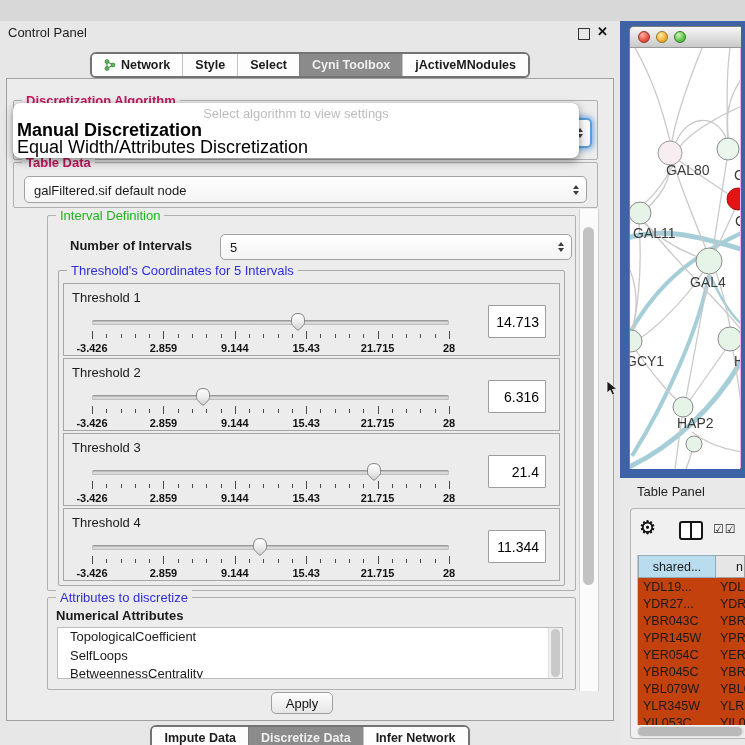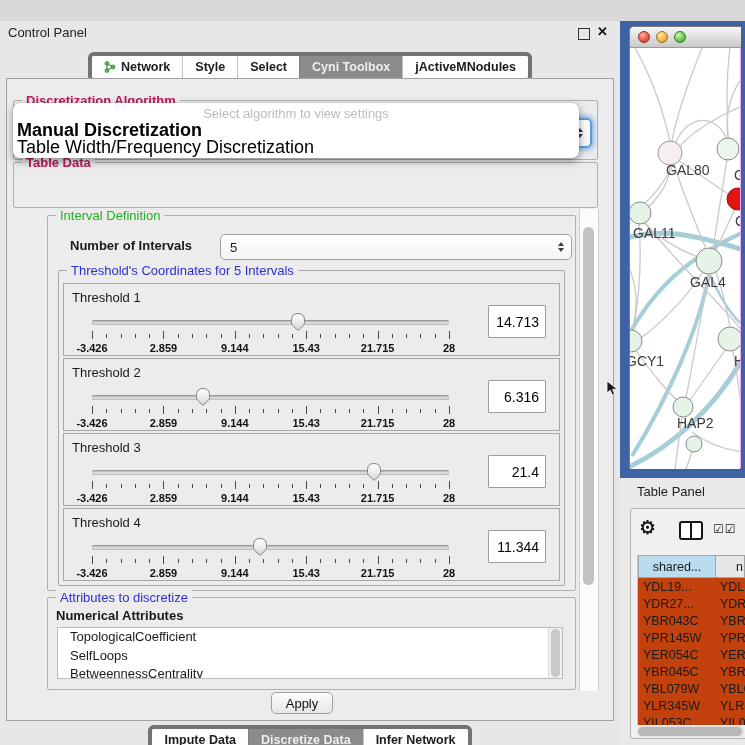--- a/index.html
+++ b/index.html
@@ -8,21 +8,21 @@
   
   .control-panel{position:absolute;left:0;top:0;width:620px;height:745px;background:#e7e7e7;}
   .cp-titlebar{position:absolute;left:0;top:0;width:100%;height:22px;}
   .cp-title{position:absolute;left:8px;top:4px;font-size:13px;color:#222;}
   .float-btn{position:absolute;right:30px;top:7px;width:10px;height:10px;border:1.4px solid #333;background:transparent;}
   .close-btn{position:absolute;right:12px;top:3px;font-size:13px;font-weight:bold;color:#111;}
   
   .seg-bar{position:absolute;left:0;right:0;display:flex;justify-content:center;}
   #top-tabs{top:31px;}
   #bottom-tabs{top:704px;}
-  .seg-group{display:inline-flex;border:4px solid #737373;border-radius:6px;overflow:hidden;
+  .seg-group{display:inline-flex;border:2px solid #737373;border-radius:6px;overflow:hidden;
              background:#ffffff;box-shadow:0 1px 1px rgba(0,0,0,.15);}
   .seg{display:flex;align-items:center;gap:5px;padding:4px 12px;font-size:12.5px;font-weight:bold;
        color:#1c1c1c;background:#fdfdfd;cursor:default;}
   .seg + .seg{border-left:1px solid #c3c3c3;}
   .seg.sel{background:#8b8b8b;color:#efefef;border-left-color:#7e7e7e;}
   .seg-icon{display:inline-flex;width:12px;height:12px;}
   
   .cp-content{position:absolute;left:6px;top:57px;width:606px;height:641px;
               border:1px solid #a0a0a0;background:#ececec;}
   .group{position:absolute;border:1px solid #b0b0b0;border-radius:2px;}
@@ -175,26 +175,33 @@
               <span class="arr-up"></span>
               <span class="arr-dn"></span>
             </span>
         </div>
       </div>
 
       <div class="popup">
         <div class="popup-hint">Select algorithm to view settings</div>
         <div id="popup-options">
             <div class="popup-opt bold">Manual Discretization</div>
-            <div class="popup-opt">Table Width/Frequency Discretization</div>
+            <div class="popup-opt">Equal Width/Attributes Discretization</div>
           </div>
       </div>
 
       <div class="group" style="left:6px;top:83px;width:583px;height:44px;">
         <span class="group-title gt-black">Table Data</span>
+        <div class="combo" style="left:10px;top:13px;right:10px;height:25px;">
+          <span class="combo-text">galFiltered.sif default node</span>
+          <span class="combo-arrows">
+              <span class="arr-up"></span>
+              <span class="arr-dn"></span>
+            </span>
+        </div>
       </div>
 
       <div class="group" style="left:40px;top:136px;width:527px;height:374px;">
         <span class="group-title gt-green">Interval Definition</span>
         <span class="noi-label">Number of Intervals</span>
         <div class="combo" style="left:172px;top:18px;width:350px;height:24px;">
           <span class="combo-text">5</span>
           <span class="combo-arrows">
               <span class="arr-up"></span>
               <span class="arr-dn"></span>

